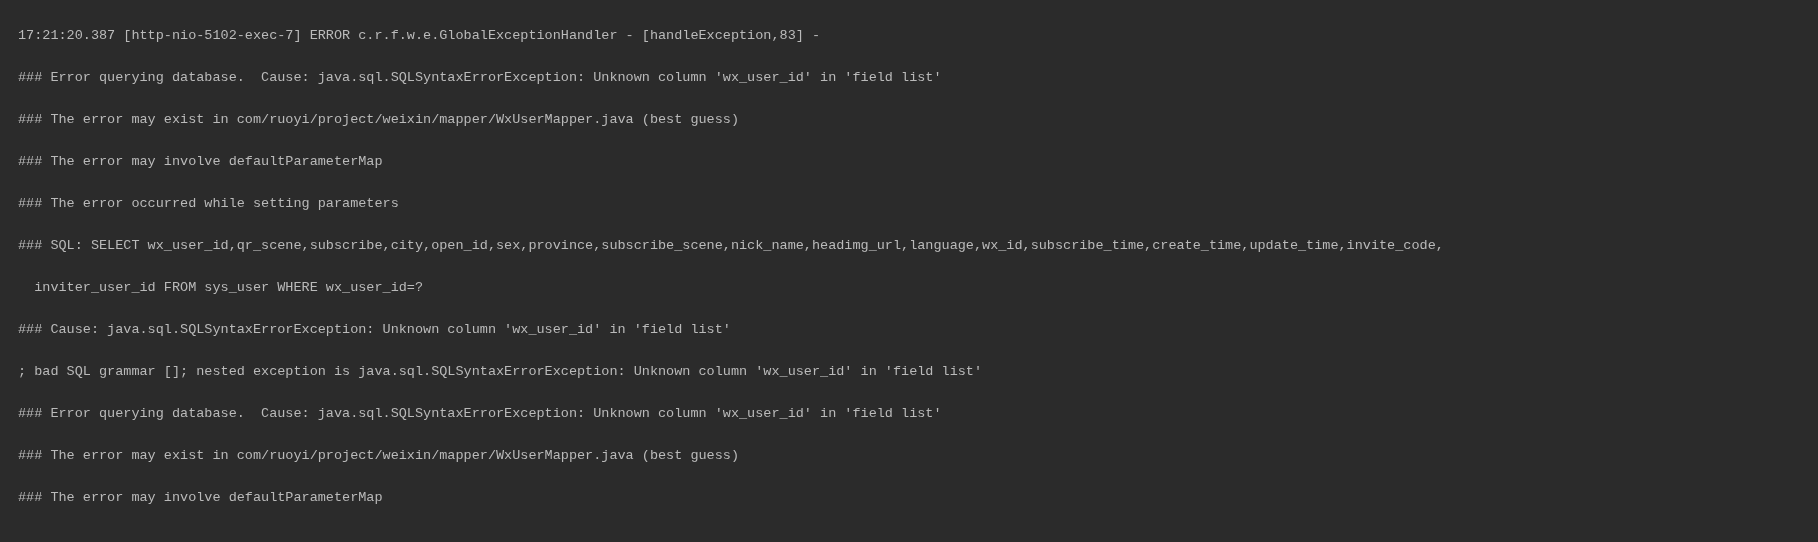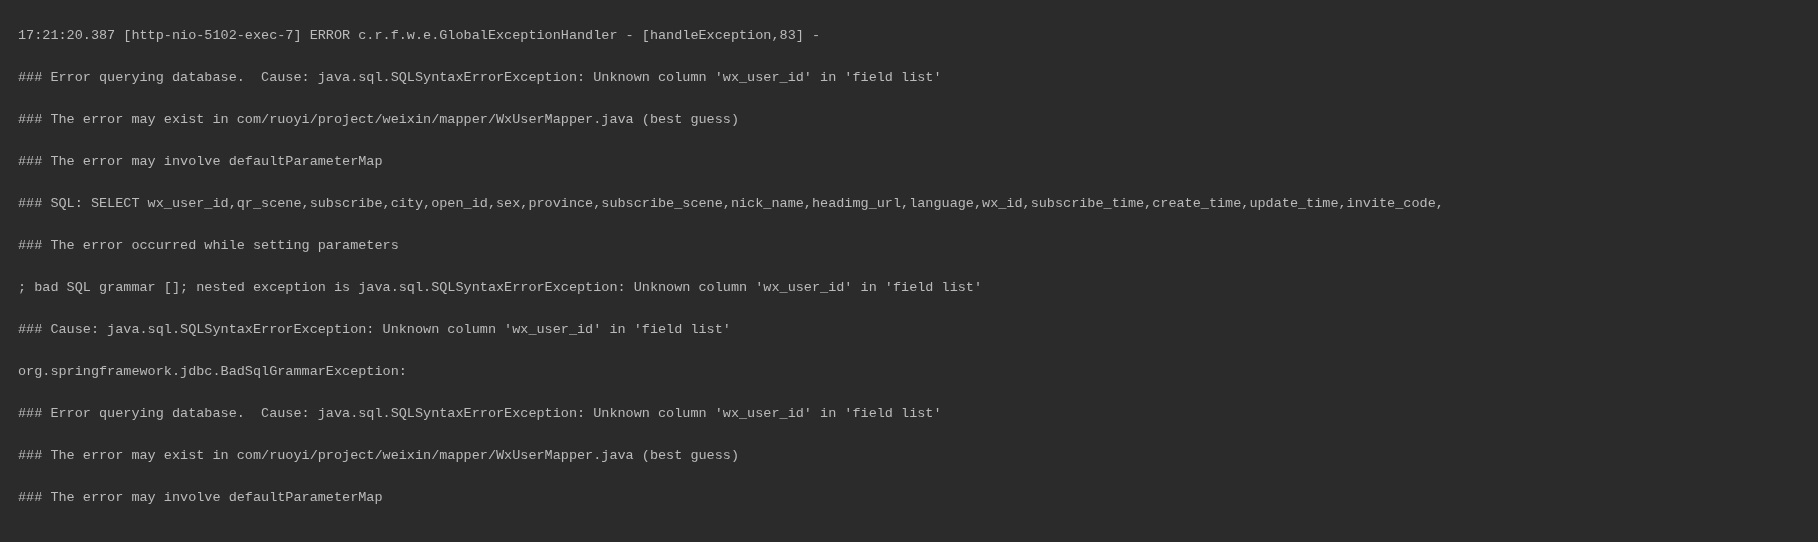--- a/index.html
+++ b/index.html
@@ -21,22 +21,22 @@
   .indent { padding-left: 18px; }
 </style>
 </head>
 <body>
 
 <div class="log indent">
 <span class="line">17:21:20.387 [http-nio-5102-exec-7] ERROR c.r.f.w.e.GlobalExceptionHandler - [handleException,83] -</span>
 <span class="line">### Error querying database.  Cause: java.sql.SQLSyntaxErrorException: Unknown column 'wx_user_id' in 'field list'</span>
 <span class="line">### The error may exist in com/ruoyi/project/weixin/mapper/WxUserMapper.java (best guess)</span>
 <span class="line">### The error may involve defaultParameterMap</span>
+<span class="line">### The error occurred while setting parameters</span>
 <span class="line">### SQL: SELECT wx_user_id,qr_scene,subscribe,city,open_id,sex,province,subscribe_scene,nick_name,headimg_url,language,wx_id,subscribe_time,create_time,update_time,invite_code,</span>
-<span class="line">### The error occurred while setting parameters</span>
+<span class="line">  inviter_user_id FROM sys_user WHERE wx_user_id=?</span>
+<span class="line">### Cause: java.sql.SQLSyntaxErrorException: Unknown column 'wx_user_id' in 'field list'</span>
 <span class="line">; bad SQL grammar []; nested exception is java.sql.SQLSyntaxErrorException: Unknown column 'wx_user_id' in 'field list'</span>
-<span class="line">### Cause: java.sql.SQLSyntaxErrorException: Unknown column 'wx_user_id' in 'field list'</span>
-<span class="line">org.springframework.jdbc.BadSqlGrammarException:</span>
 <span class="line">### Error querying database.  Cause: java.sql.SQLSyntaxErrorException: Unknown column 'wx_user_id' in 'field list'</span>
 <span class="line">### The error may exist in com/ruoyi/project/weixin/mapper/WxUserMapper.java (best guess)</span>
 <span class="line">### The error may involve defaultParameterMap</span>
 
 </div>
 
 </body></html>

